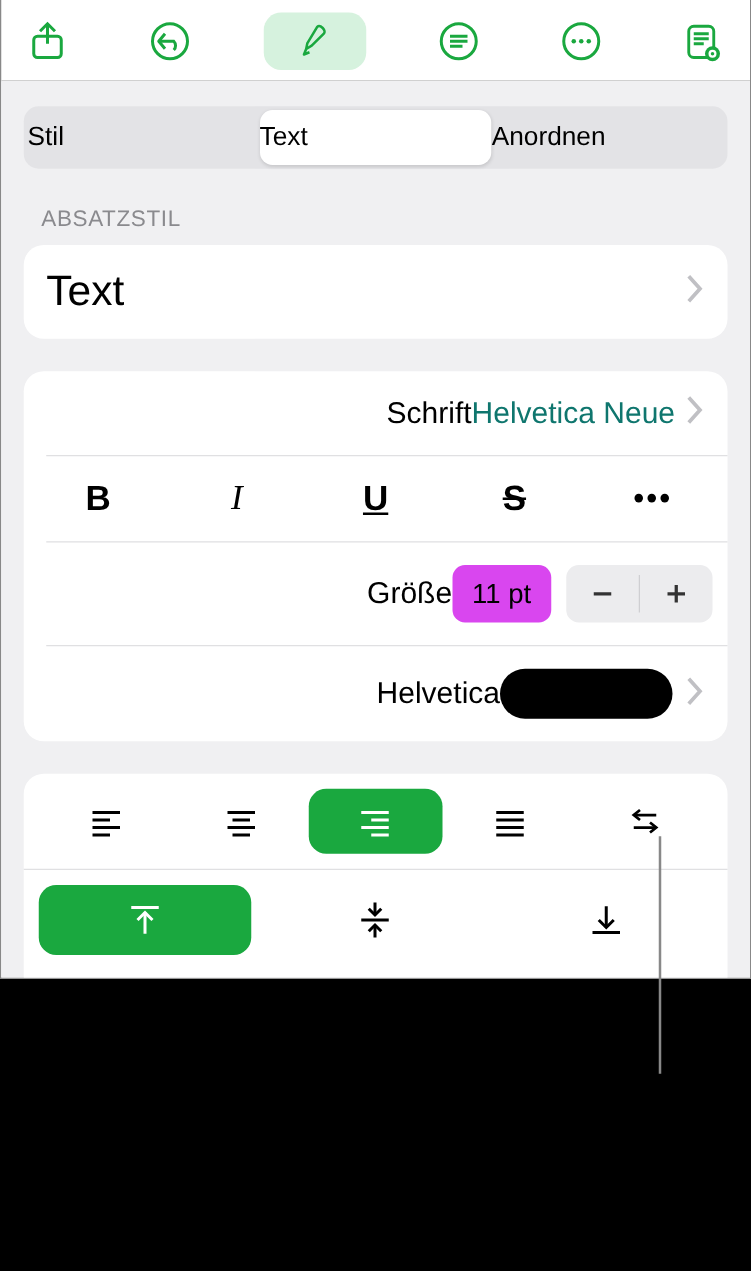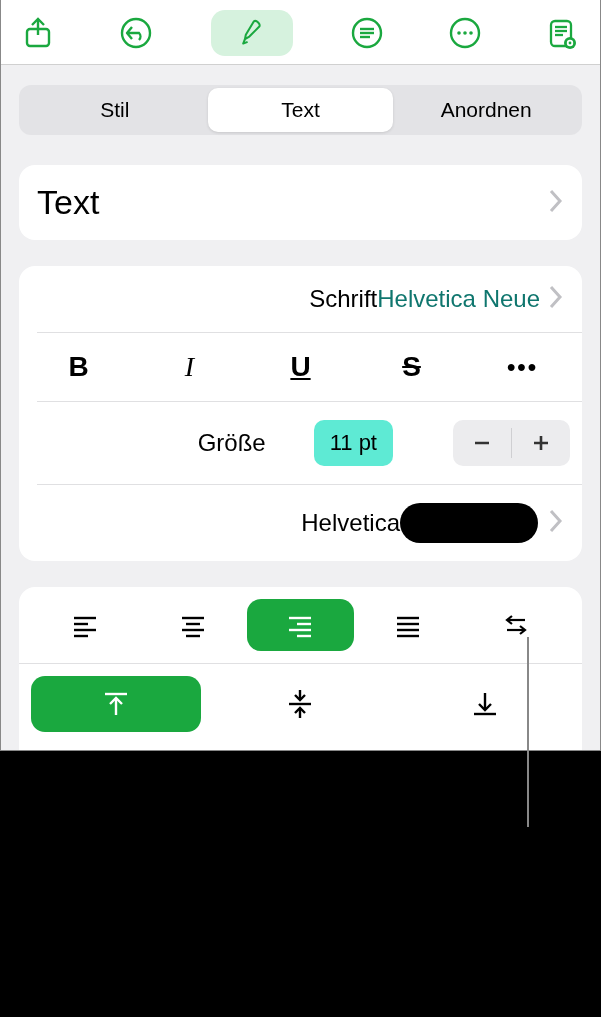--- a/index.html
+++ b/index.html
@@ -50,21 +50,21 @@
   
   .segmented {
     display: flex;
     background: #e3e3e6;
     border-radius: 12px;
     padding: 3px;
     margin-bottom: 30px;
   }
   .seg {
     flex: 1;
-    text-align: center;
+    text-align: left;
     font-size: 21px;
     font-weight: 500;
     padding: 10px 0;
     color: #000;
     border-radius: 10px;
   }
   .seg.active {
     background: #fff;
     box-shadow: 0 1px 3px rgba(0,0,0,0.12);
   }
@@ -123,21 +123,21 @@
     font-size: 28px;
     font-weight: 600;
     padding: 8px 0;
   }
   .style-btn.italic { font-style: italic; font-weight: 500; font-family: Georgia, serif; }
   .style-btn.und { text-decoration: underline; }
   .style-btn.strike { text-decoration: line-through; }
   .more-dots { font-size: 24px; letter-spacing: 2px; font-weight: 800;}
   
   .size-value {
-    background: #5eead4;
+    background: #d946ef;
     border-radius: 10px;
     font-size: 22px;
     padding: 10px 16px;
     margin-right: 12px;
   }
   .stepper {
     display: flex;
     background: #ececee;
     border-radius: 10px;
     overflow: hidden;
@@ -267,20 +267,21 @@
   </div>
 
   <div class="panel">
 
     <div class="segmented">
       <div class="seg">Stil</div>
       <div class="seg active">Text</div>
       <div class="seg">Anordnen</div>
     </div>
 
+    <div class="section-label">ABSATZSTIL</div>
     <div class="card">
       <div class="row">
         <div class="row-big">Text</div>
         <div class="chev">
           <svg viewBox="0 0 16 26" fill="none" stroke="currentColor" stroke-width="3">
               <path d="M3 3 L12 13 L3 23"></path>
             </svg>
         </div>
       </div>
     </div>
@@ -297,21 +298,21 @@
       </div>
       <div class="divider"></div>
       <div class="style-row">
         <div class="style-btn">B</div>
         <div class="style-btn italic">I</div>
         <div class="style-btn und">U</div>
         <div class="style-btn strike">S</div>
         <div class="style-btn more-dots">•••</div>
       </div>
       <div class="divider"></div>
-      <div class="row" style="padding-right:12px;gap:48px;">
+      <div class="row" style="padding-right:12px;">
         <div class="row-label">Größe</div>
         <div class="size-value">11 pt</div>
         <div class="stepper">
           <div class="step">
             <svg width="22" height="22" viewBox="0 0 22 22">
                 <line x1="4" y1="11" x2="18" y2="11" stroke="#333" stroke-width="2.6"></line>
               </svg>
           </div>
           <div class="sep"></div>
           <div class="step">

